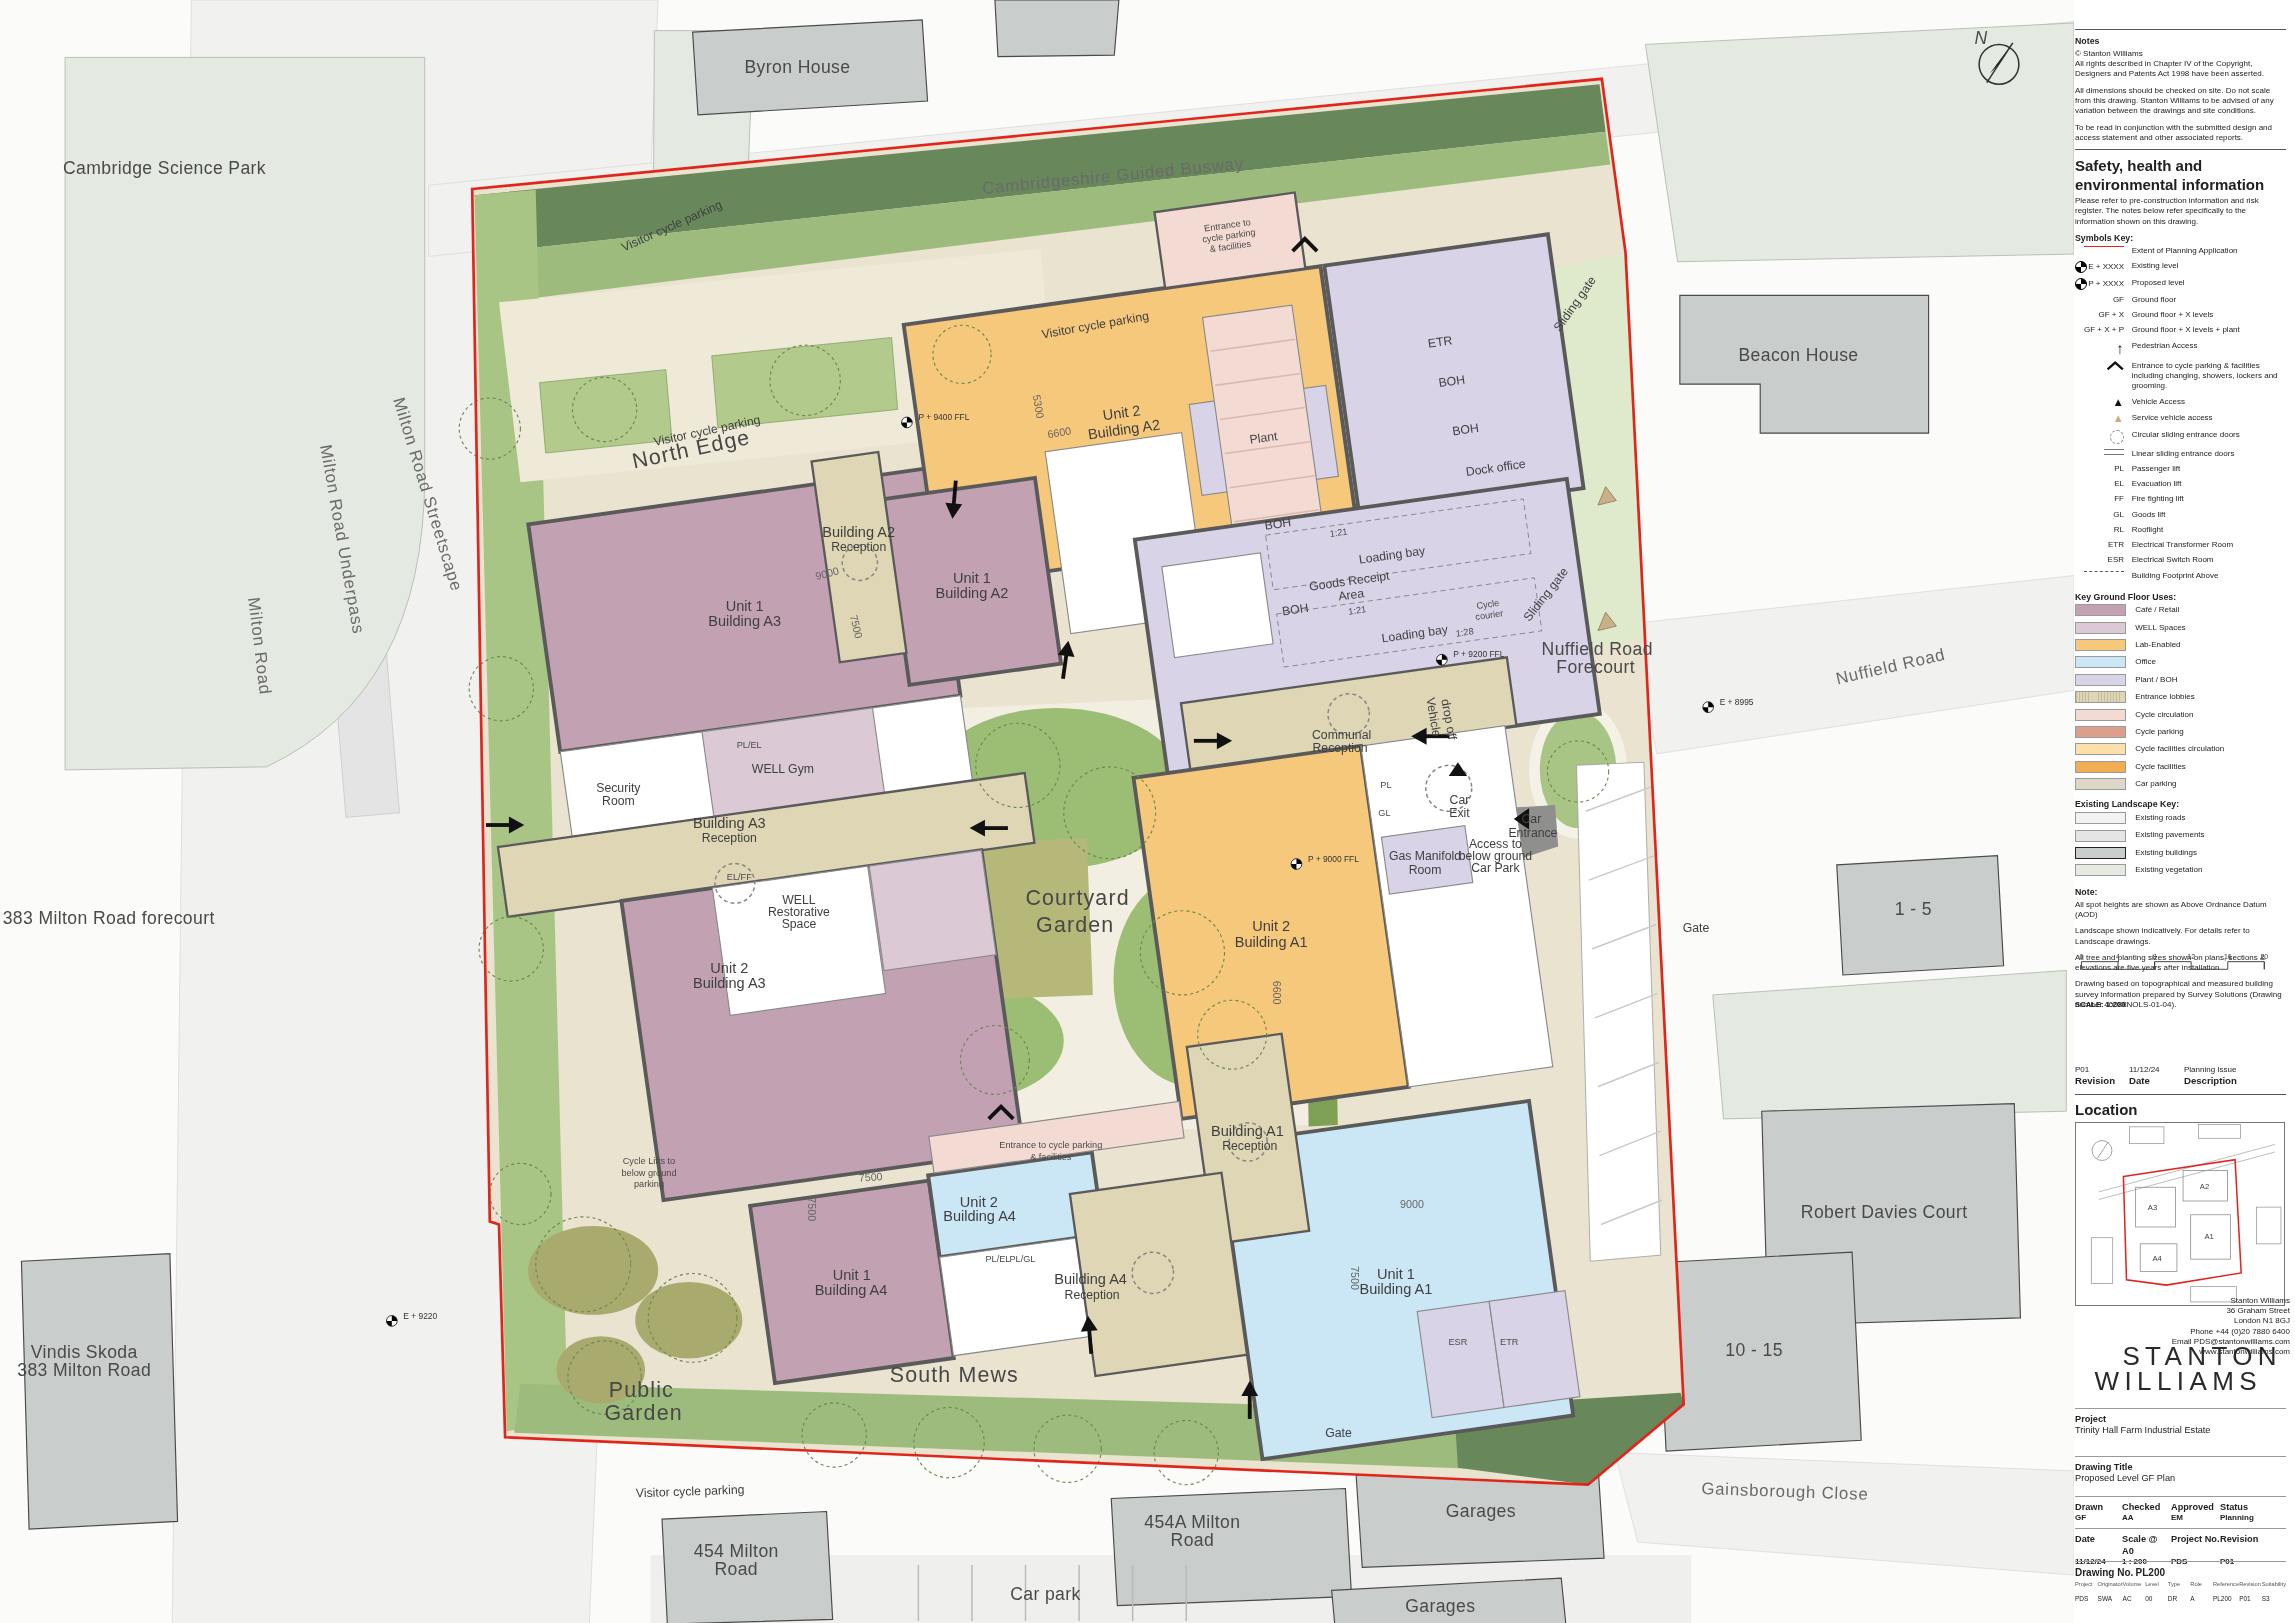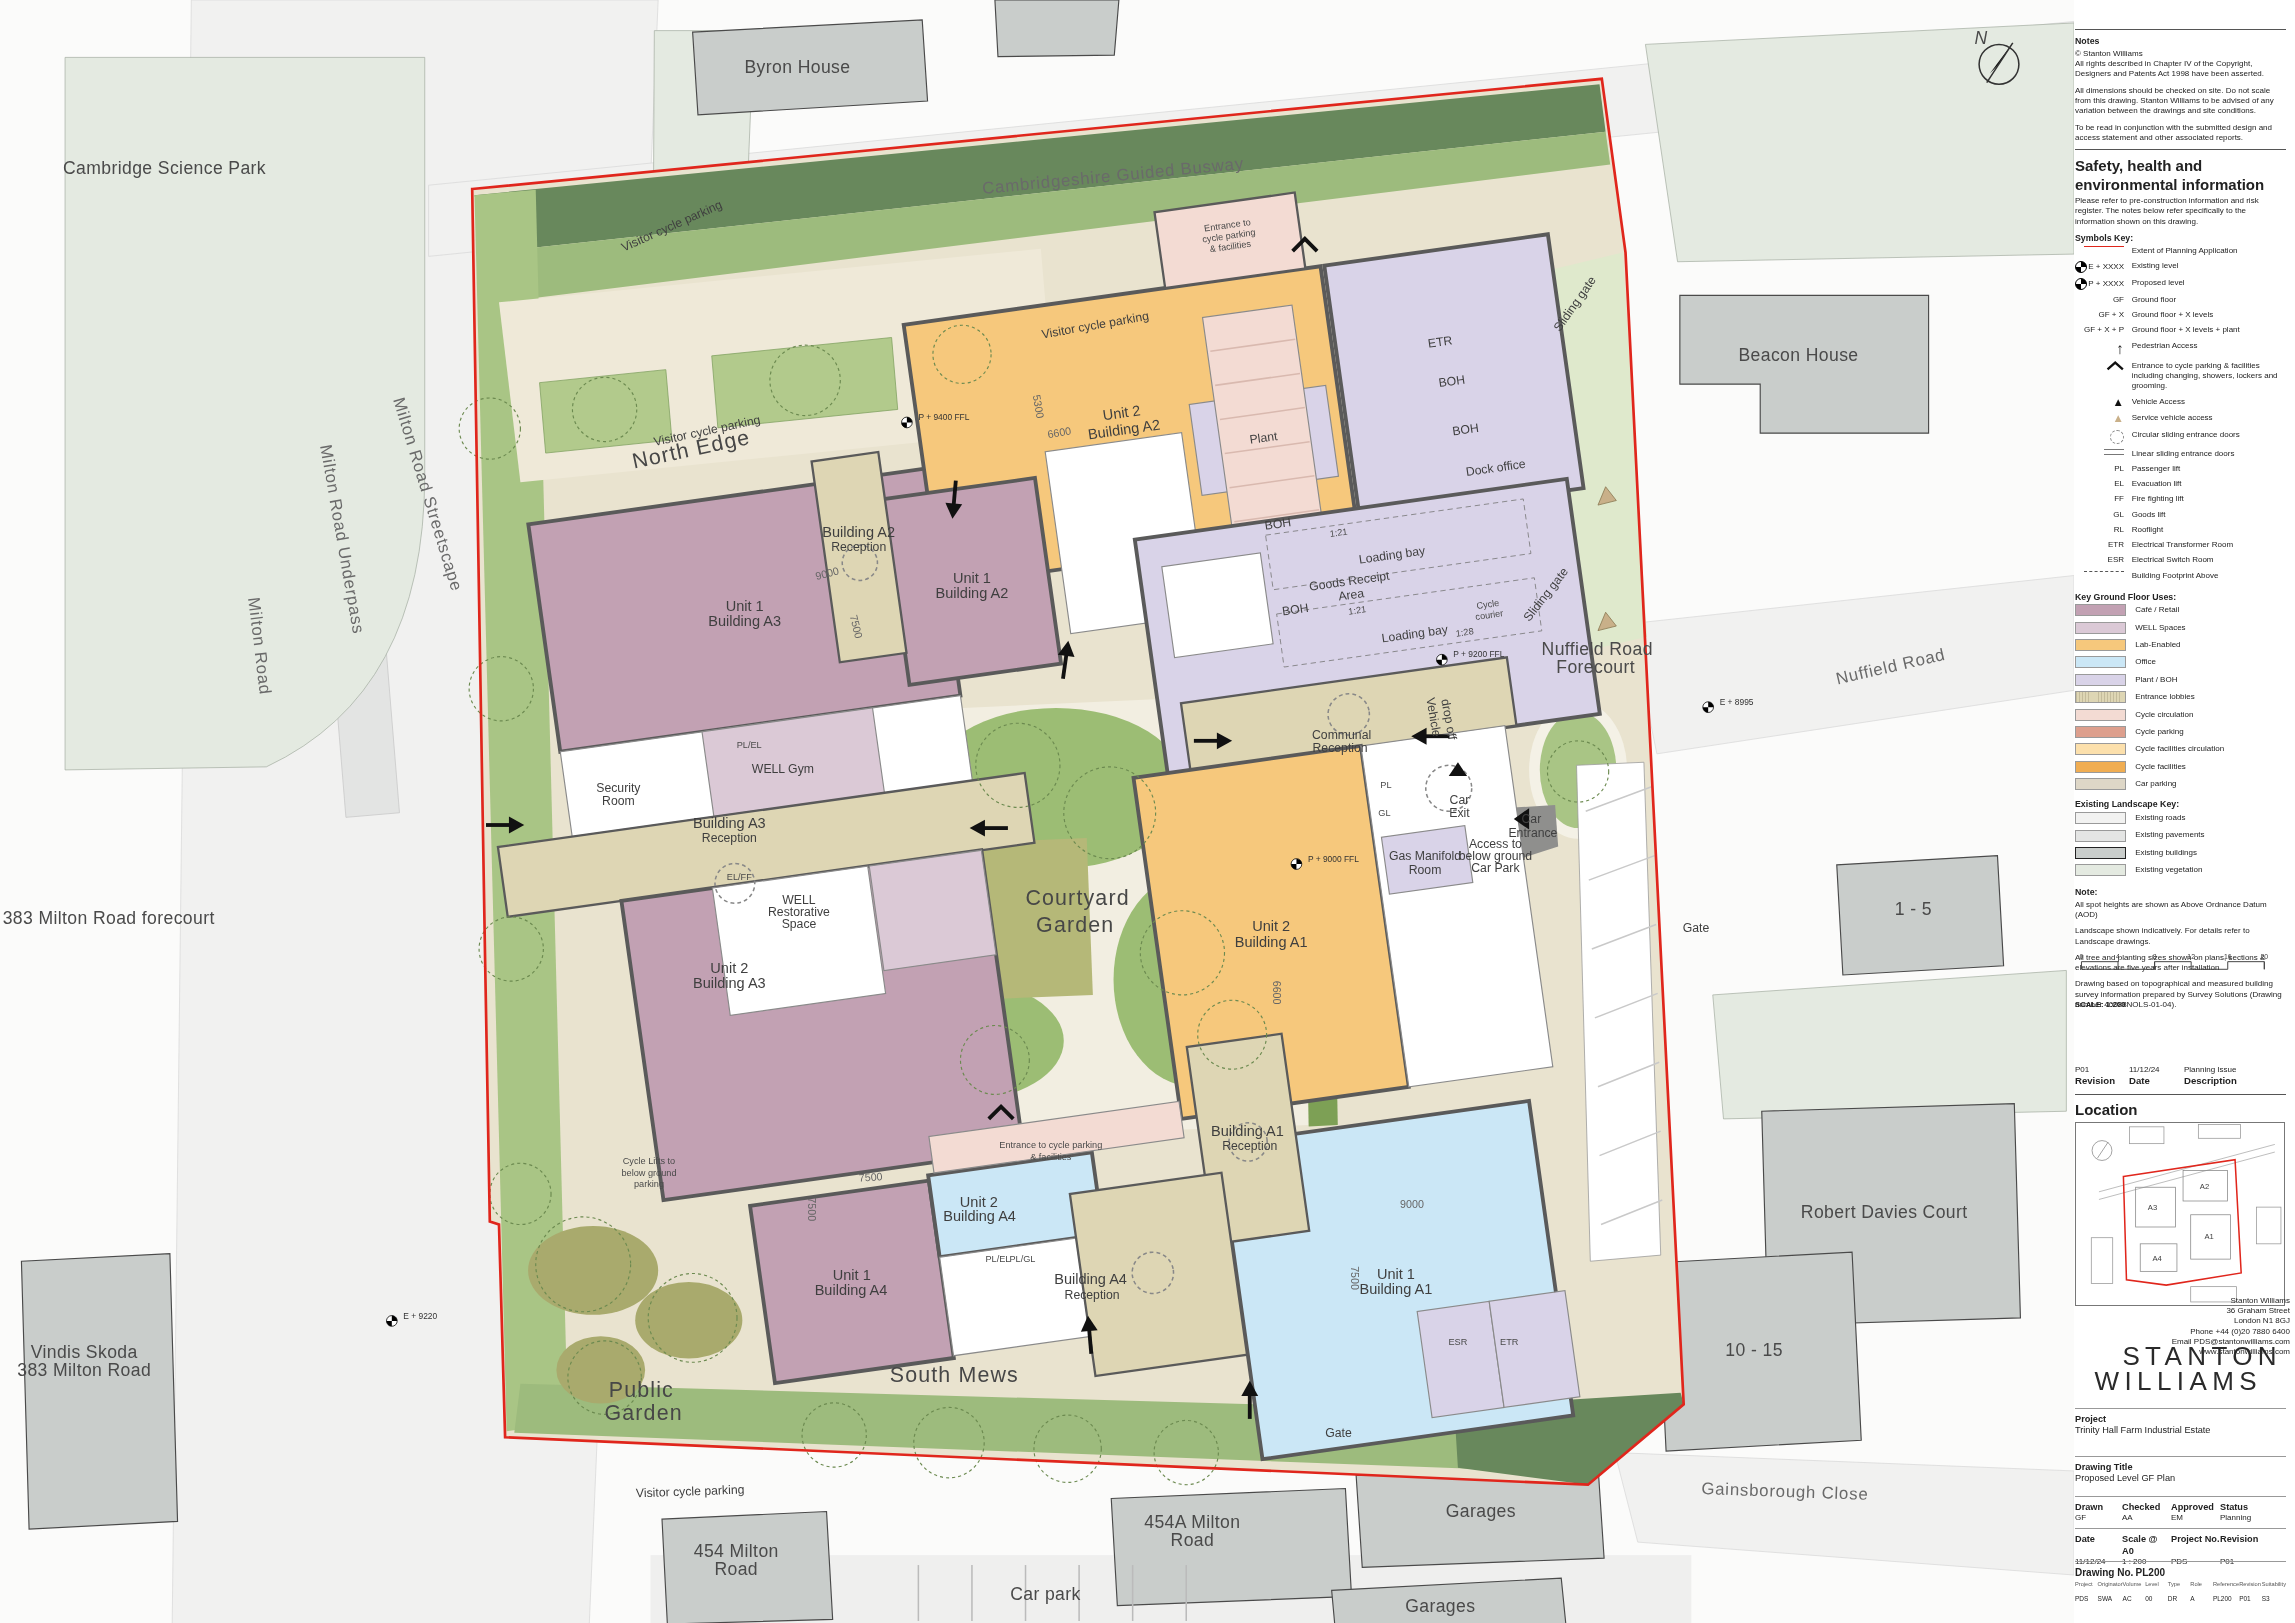--- a/index.html
+++ b/index.html
@@ -52,21 +52,21 @@
   #revblock{position:absolute;left:0;top:1065px;width:211px;}
   .revgrid{display:grid;grid-template-columns:54px 55px 1fr;}
   .revhead{font-weight:bold;font-size:9.6px;}
   #locblock{position:absolute;left:0;top:1100px;width:211px;}
   #addr{position:absolute;left:4px;top:1296px;width:211px;white-space:pre-line;text-align:right;}
   #logo{position:absolute;left:0;top:1344px;width:207px;text-align:right;color:#2a2a2a;}
   #logo .l1{font-size:26px;letter-spacing:5.4px;line-height:.95;}
   #logo .l2{font-size:26px;letter-spacing:5.4px;margin-right:20px;line-height:.95;}
   #projblock{position:absolute;left:0;top:1408px;width:211px;}
   #dtitleblock{position:absolute;left:0;top:1456px;width:211px;}
-  #metablock{position:absolute;left:0;top:1496px;width:211px;}
+  #metablock{position:absolute;left:0;top:1496px;width:211px;font-weight:bold;}
   .metagrid{display:grid;grid-template-columns:47px 49px 49px 1fr;margin:2.3px 0 3.8px 0;}
   .metagrid b{font-size:9.2px;}
   #dnoblock{position:absolute;left:0;top:1561px;width:211px;font-weight:bold;}
   #dnoblock .no{font-size:10px;}
   #codes{position:absolute;left:0;top:1581px;width:211px;display:flex;}
   .code{flex:1;text-align:left;font-size:5.7px;color:#555;}
   .code .v{margin-top:6.9px;font-size:6.5px;color:#222;}
 </style>
 </head>
 <body>

